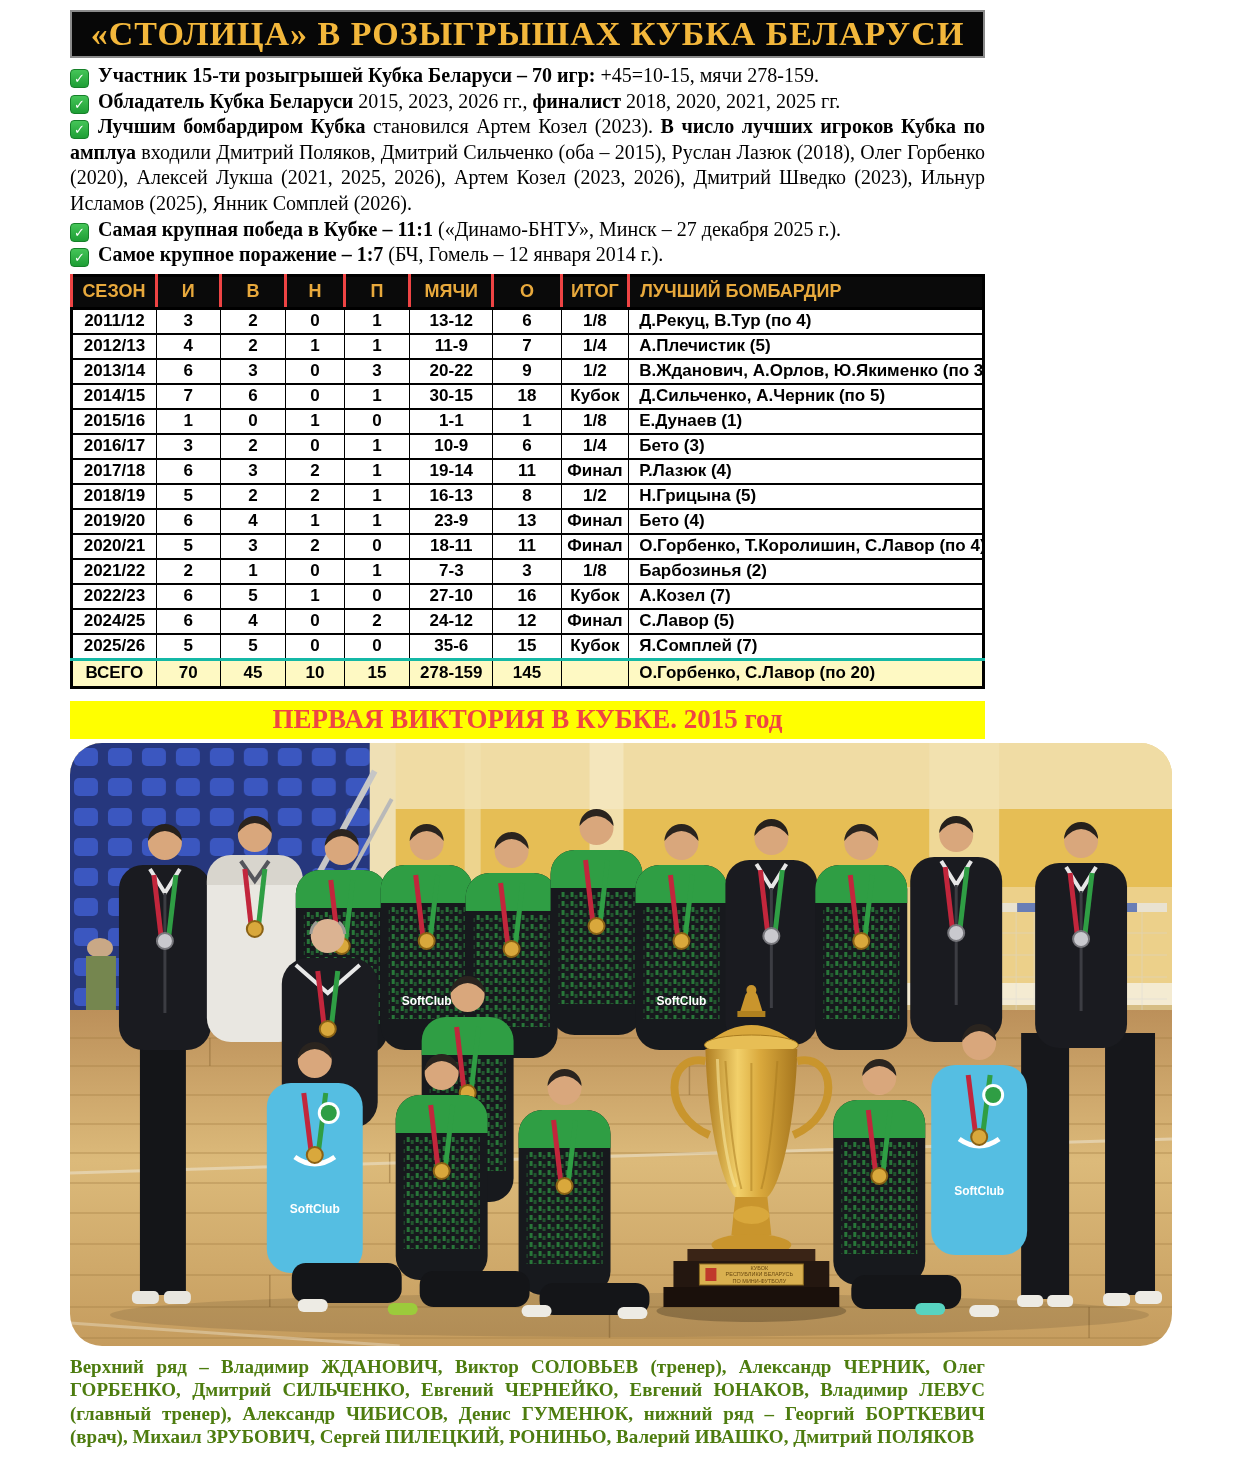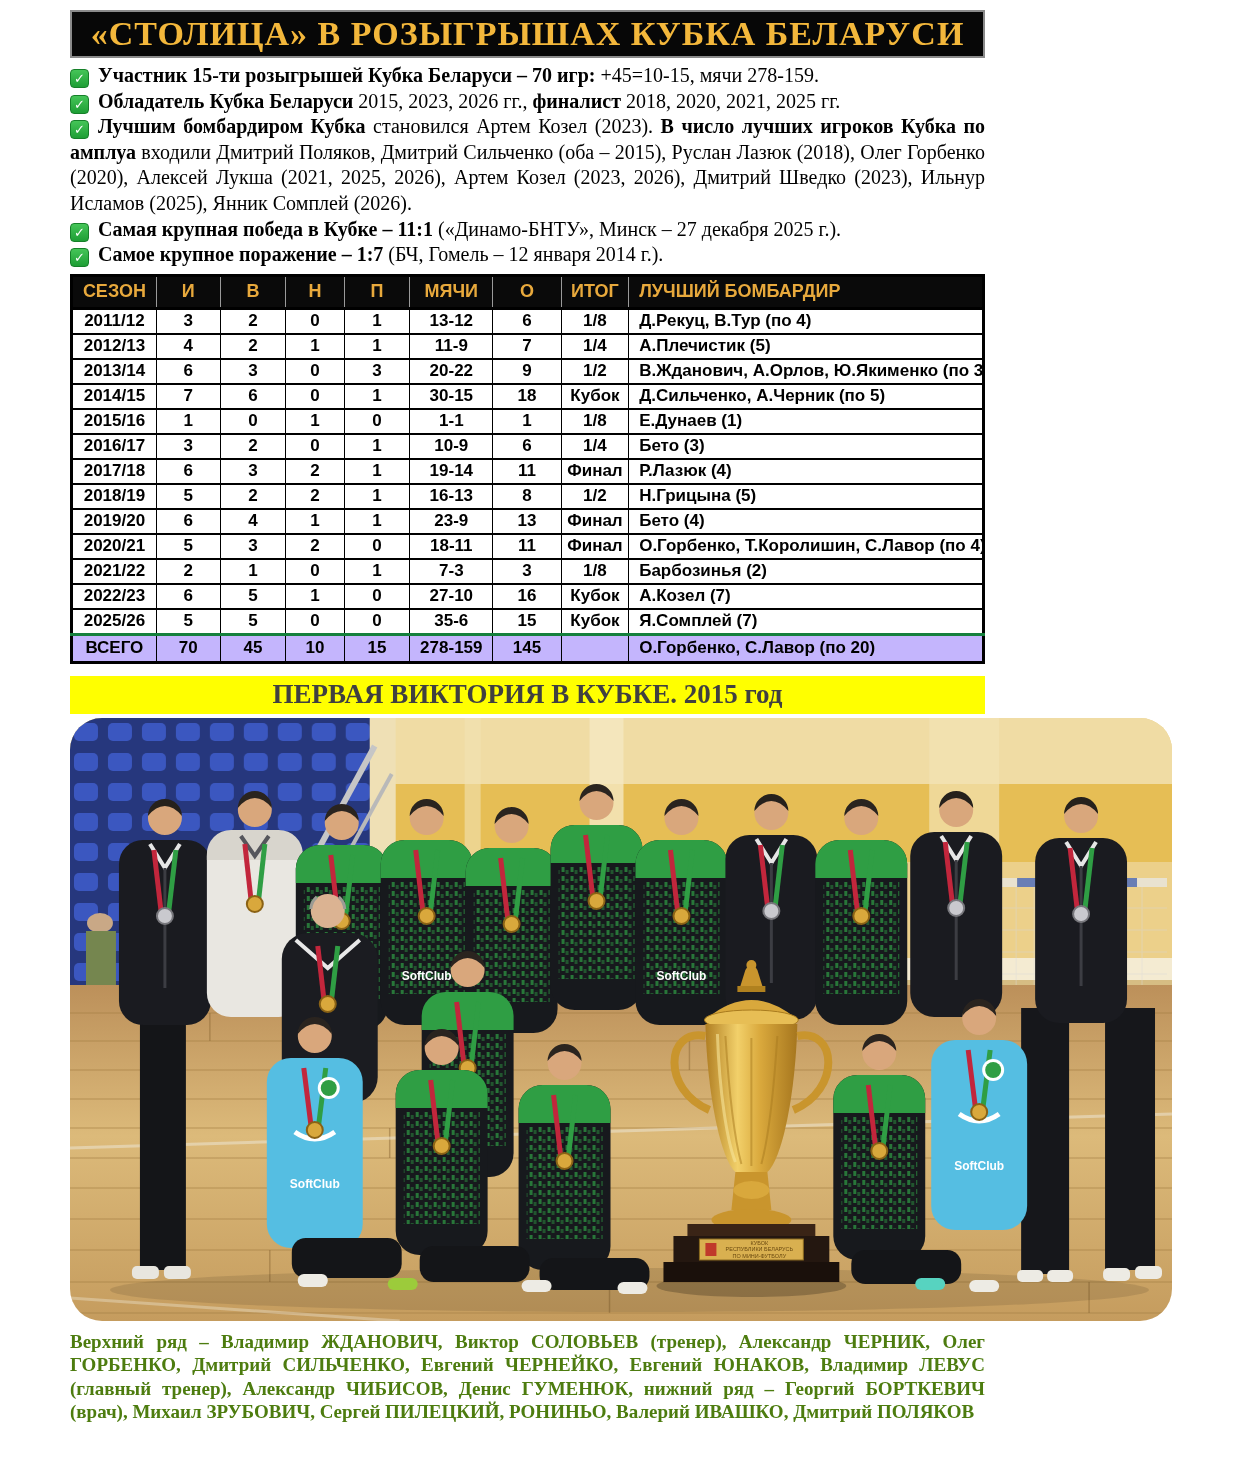--- a/index.html
+++ b/index.html
@@ -17,29 +17,29 @@
   .check{display:inline-block;width:17px;height:17px;border-radius:4px;margin-right:9px;
     background:linear-gradient(#45c558,#1e9e35);border:1px solid #168029;color:#fff;
     font-family:"DejaVu Sans",sans-serif;font-size:13px;font-weight:bold;line-height:17px;
     text-align:center;vertical-align:-1px;}
   .fact b{font-weight:bold;}
 
   
   table.cup{width:100%;border-collapse:collapse;border:3px solid #000;table-layout:fixed;
     font-family:"Liberation Sans",sans-serif;font-weight:bold;}
   table.cup th{background:#0a0a0a;color:#E8A93C;font-size:18px;height:30px;
-    border-left:1px solid #ef4444;border-right:1px solid #9a9a9a;border-bottom:3px solid #000;padding:0;}
+    border-left:3px solid #ef4444;border-right:1px solid #9a9a9a;border-bottom:3px solid #000;padding:0;}
   table.cup td{border:1px solid #000;border-top-width:2px;height:23px;font-size:17px;
     text-align:center;padding:0 2px;white-space:nowrap;overflow:hidden;}
   table.cup td.name, table.cup th.name{text-align:left;padding-left:10px;}
-  table.cup tr.total td{background:#c4b5fd;border-top:3px solid #15803d;height:25px;}
+  table.cup tr.total td{background:#fef9c3;border-top:3px solid #14b8a6;height:25px;}
 
   
   .banner{margin-top:12px;height:38px;background:#FFFF00;display:flex;align-items:center;justify-content:center;}
-  .banner h2{margin:0;font-size:27px;font-weight:bold;color:#404040;}
+  .banner h2{margin:0;font-size:27px;font-weight:bold;color:#ef4444;}
 
   
   .photo{margin-top:4px;width:1102px;height:603px;position:relative;overflow:hidden;border-radius:32px;}
   .photo svg{display:block;width:100%;height:100%;}
 
   
   .caption{margin-top:9px;color:#4d7c0f;font-weight:bold;font-size:19px;line-height:1.24;text-align:justify;}
 </style>
 </head>
 <body>
@@ -208,20 +208,31 @@
         <tr>
           <td>2022/23</td>
           <td>6</td>
           <td>5</td>
           <td>1</td>
           <td>0</td>
           <td>27-10</td>
           <td>16</td>
           <td>Кубок</td>
           <td class="name">А.Козел (7)</td>
+        </tr>
+        <tr>
+          <td>2024/25</td>
+          <td>6</td>
+          <td>4</td>
+          <td>0</td>
+          <td>2</td>
+          <td>24-12</td>
+          <td>12</td>
+          <td>Финал</td>
+          <td class="name">С.Лавор (5)</td>
         </tr>
         <tr>
           <td>2025/26</td>
           <td>5</td>
           <td>5</td>
           <td>0</td>
           <td>0</td>
           <td>35-6</td>
           <td>15</td>
           <td>Кубок</td>

